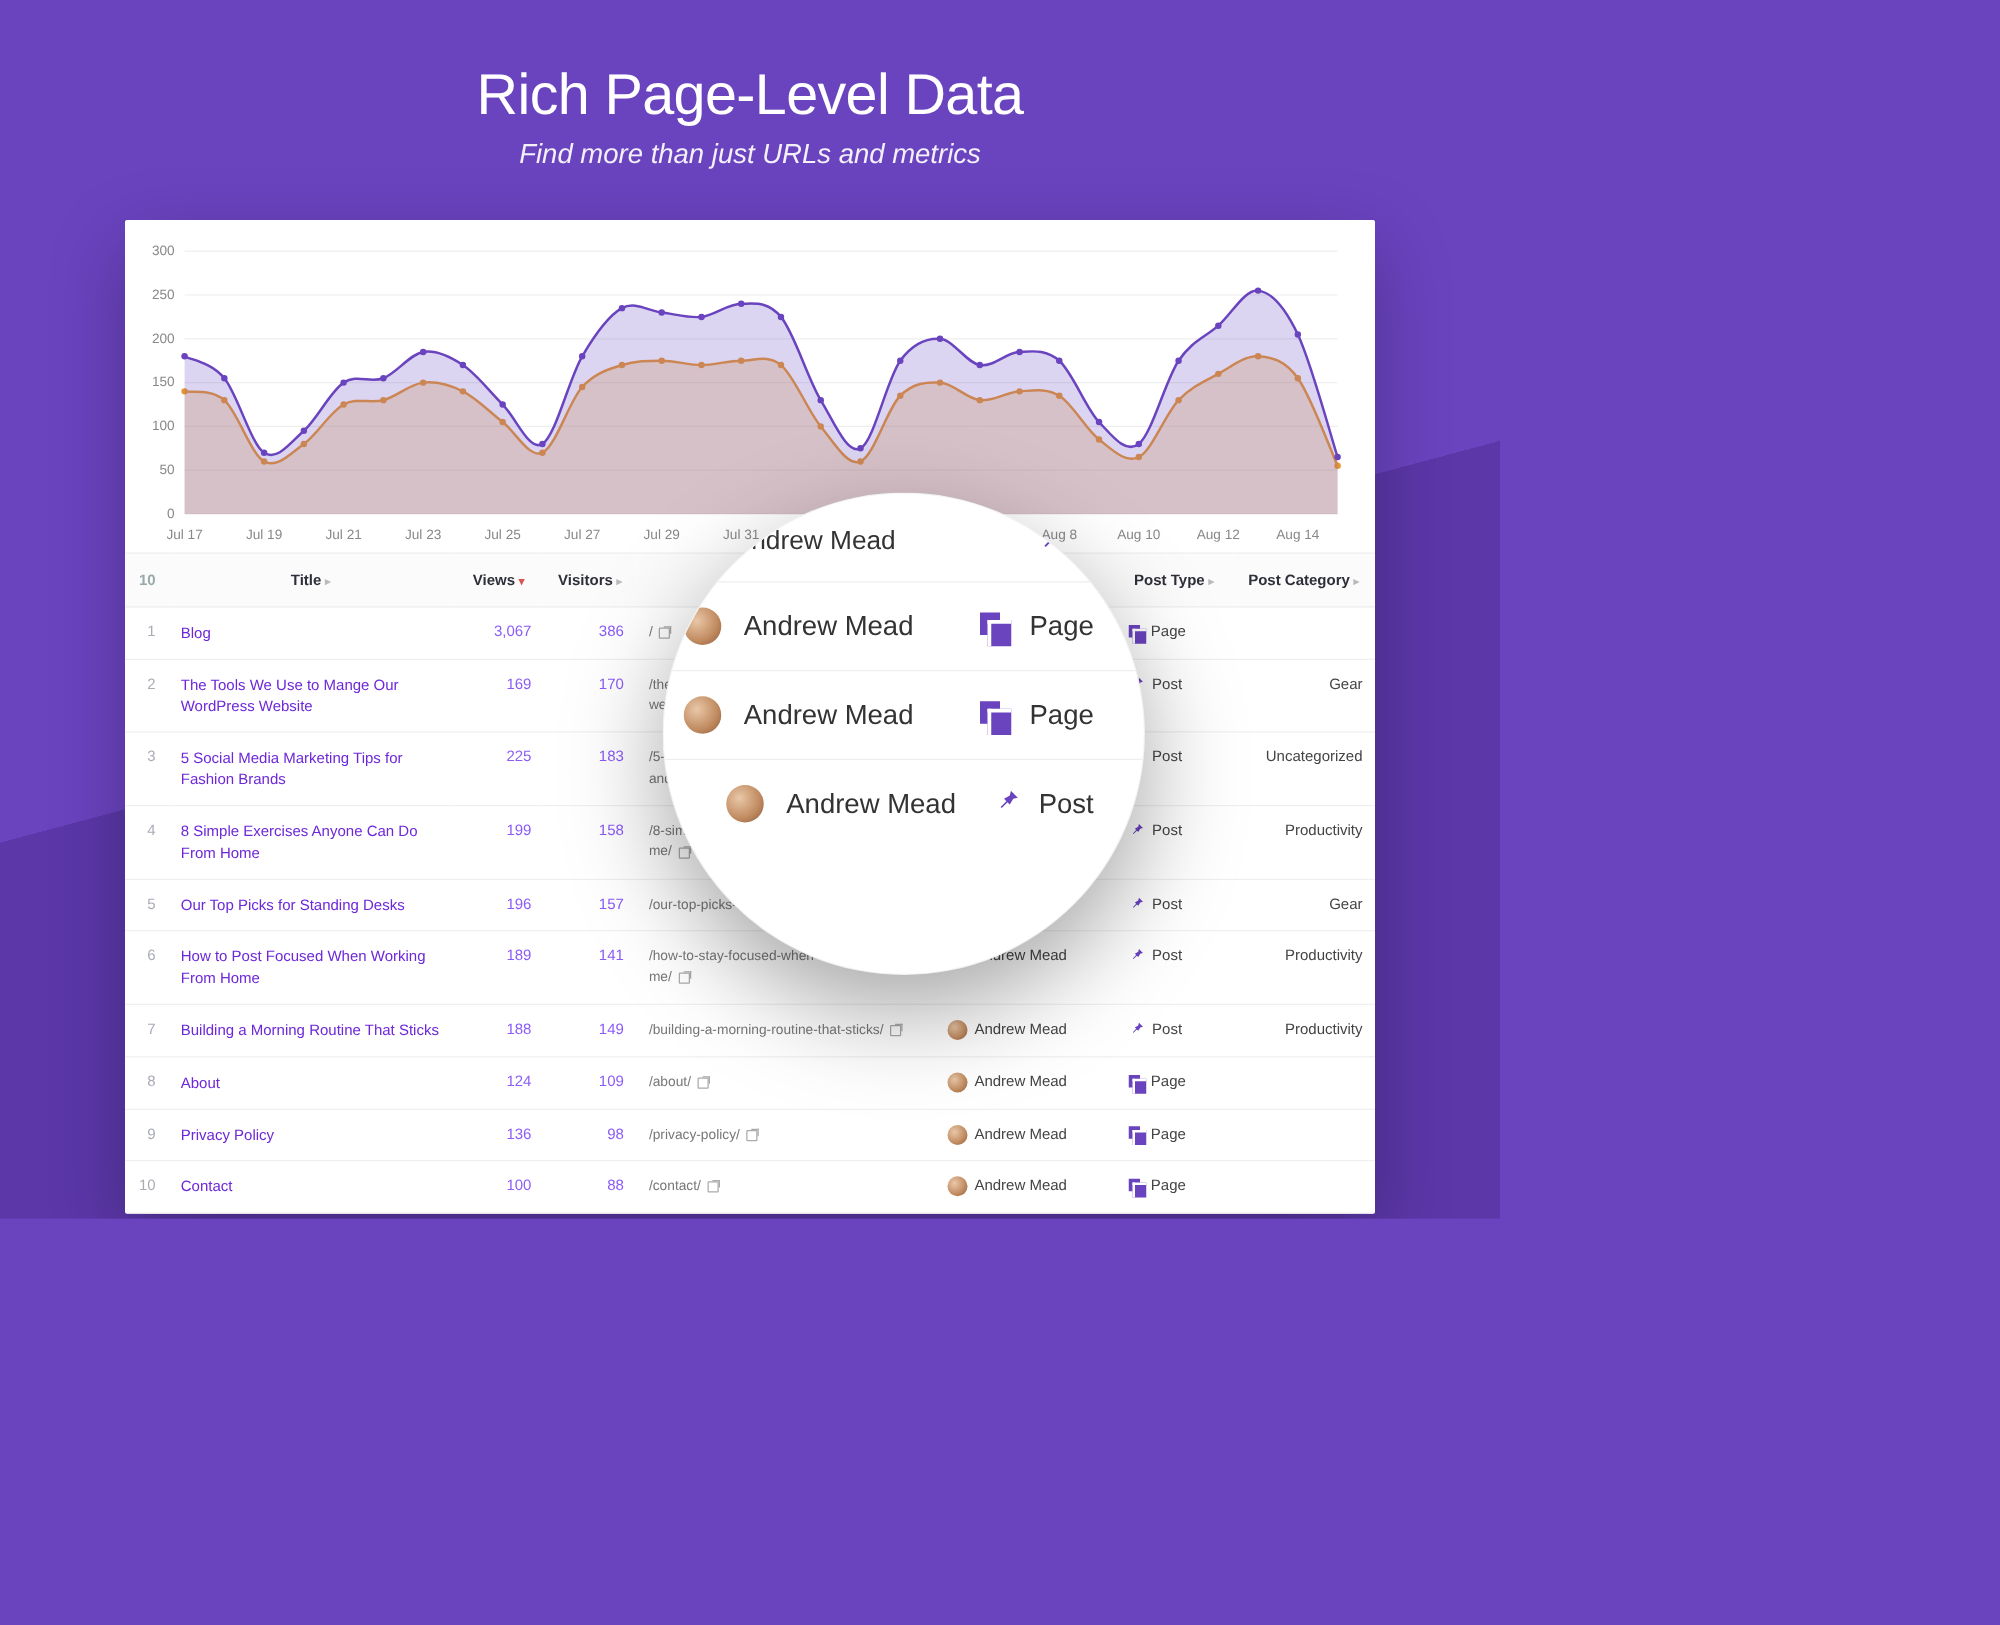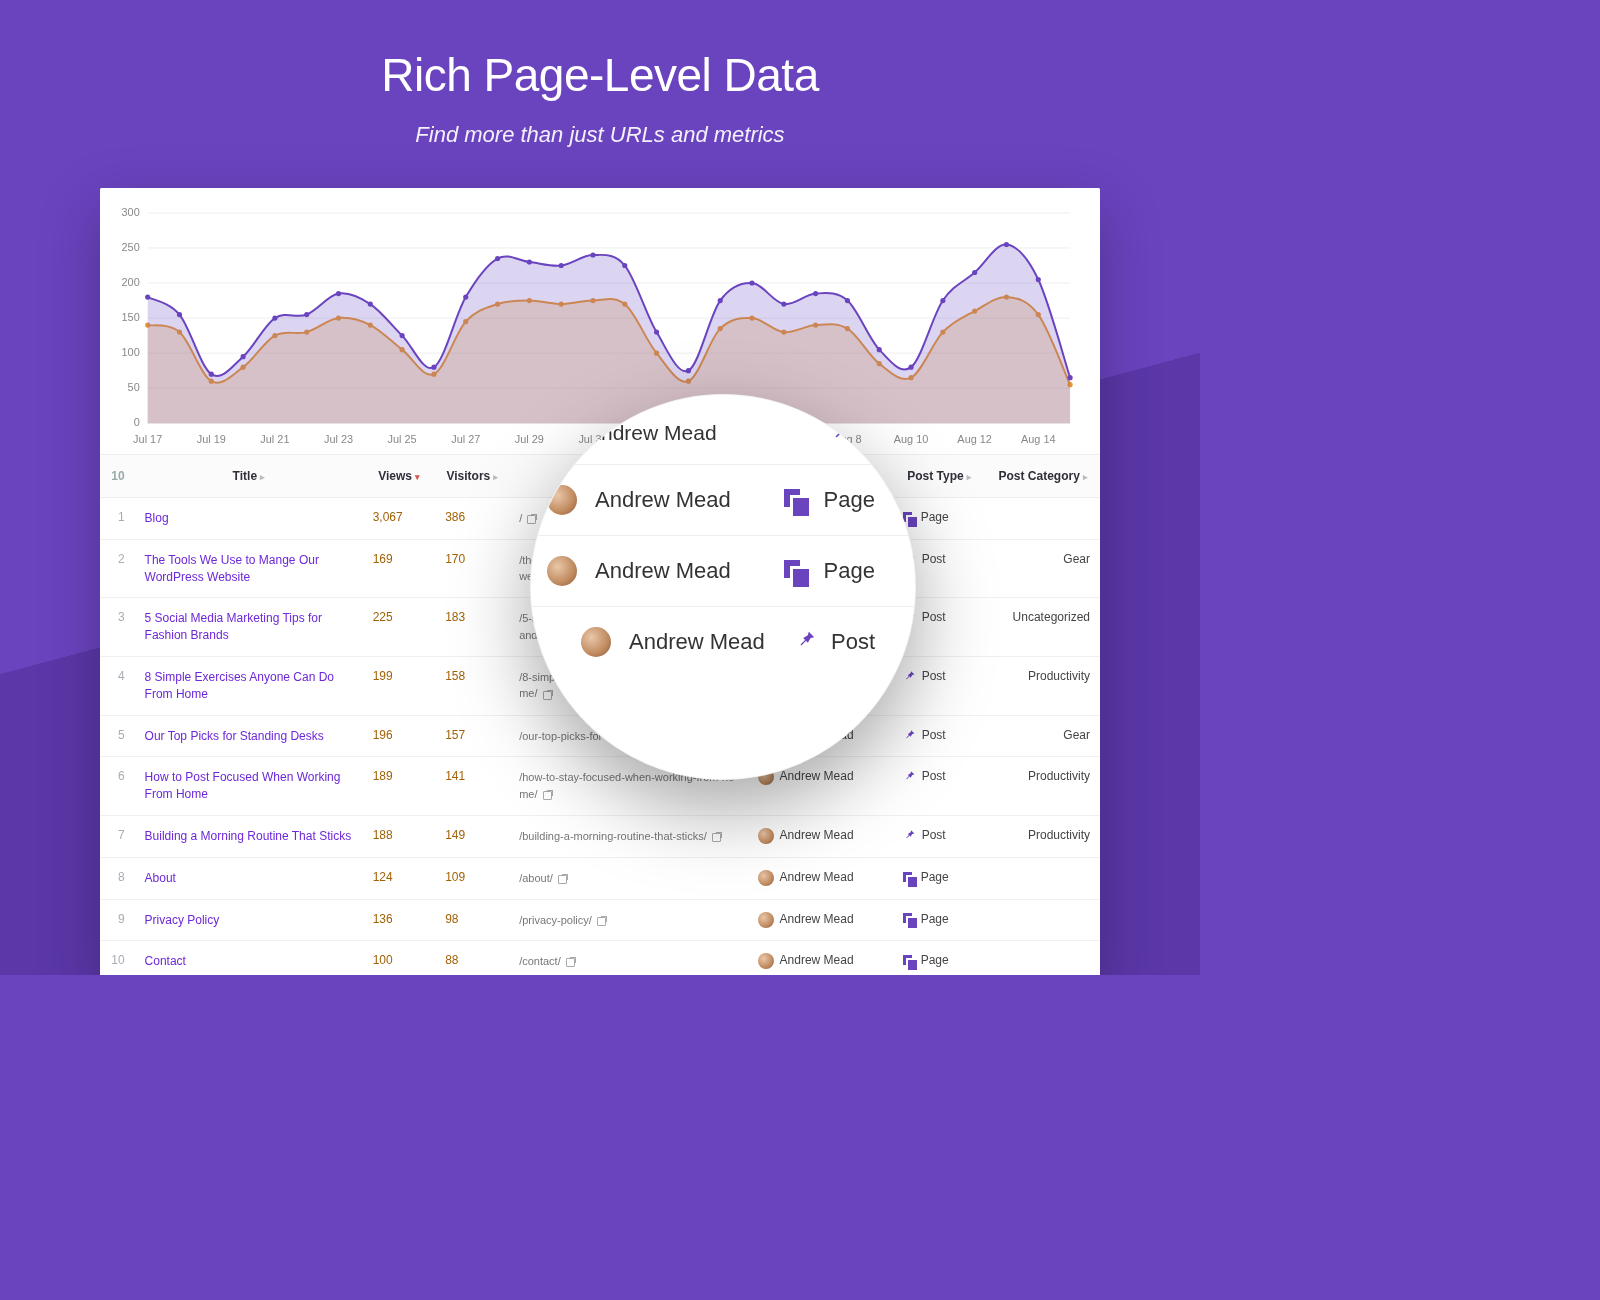--- a/index.html
+++ b/index.html
@@ -24,21 +24,21 @@
   }
   .hero h1 {
     font-size: 46px;
     font-weight: 400;
     letter-spacing: -0.5px;
   }
   .hero .subtitle {
     font-size: 22px;
     font-style: italic;
     font-weight: 400;
-    margin-top: 20px;
+    margin-top: 8px;
     color: rgba(255,255,255,0.92);
   }
   .panel {
     position: relative;
     margin: 40px auto 0;
     width: 1000px;
     background: #fff;
     box-shadow: 0 20px 60px rgba(0,0,0,0.25);
     border-radius: 2px;
     overflow: hidden;
@@ -70,21 +70,21 @@
   .table thead th.idx { width: 26px; text-align: right; color: #9aa; font-weight: 600; }
   .table thead th .sort-caret { color: #bbb; margin-left: 3px; font-size: 9px; }
   .table thead th.sorted .sort-caret { color: #d9534f; }
   .table tbody td {
     padding: 12px 10px;
     border-bottom: 1px solid #f0f0f2;
     vertical-align: top;
   }
   .table tbody td.idx { text-align: right; color: #a9acb5; width: 26px; }
   .col-title { width: 220px; font-weight: 400; color: #6d28d9; line-height: 1.4; }
-  .col-views, .col-visitors { width: 70px; color: #a16207; }
+  .col-views, .col-visitors { width: 70px; color: #8b5cf6; text-align: right; }
   .col-url { width: 230px; color: #777; font-size: 11px; line-height: 1.5; word-break: break-all; }
   .ext-icon { display: inline-block; width: 10px; height: 10px; position: relative; margin-left: 2px; vertical-align: middle; }
   .ext-icon::before {
     content: ""; position: absolute; width: 7px; height: 7px; border: 1px solid #aaa; border-radius: 1px; left: 0; bottom: 0;
   }
   .ext-icon::after {
     content: ""; position: absolute; width: 5px; height: 5px; border-top: 1px solid #aaa; border-right: 1px solid #aaa; right: 0; top: 0;
   }
   .col-author { width: 140px; color: #444; white-space: nowrap; }
   .avatar {

